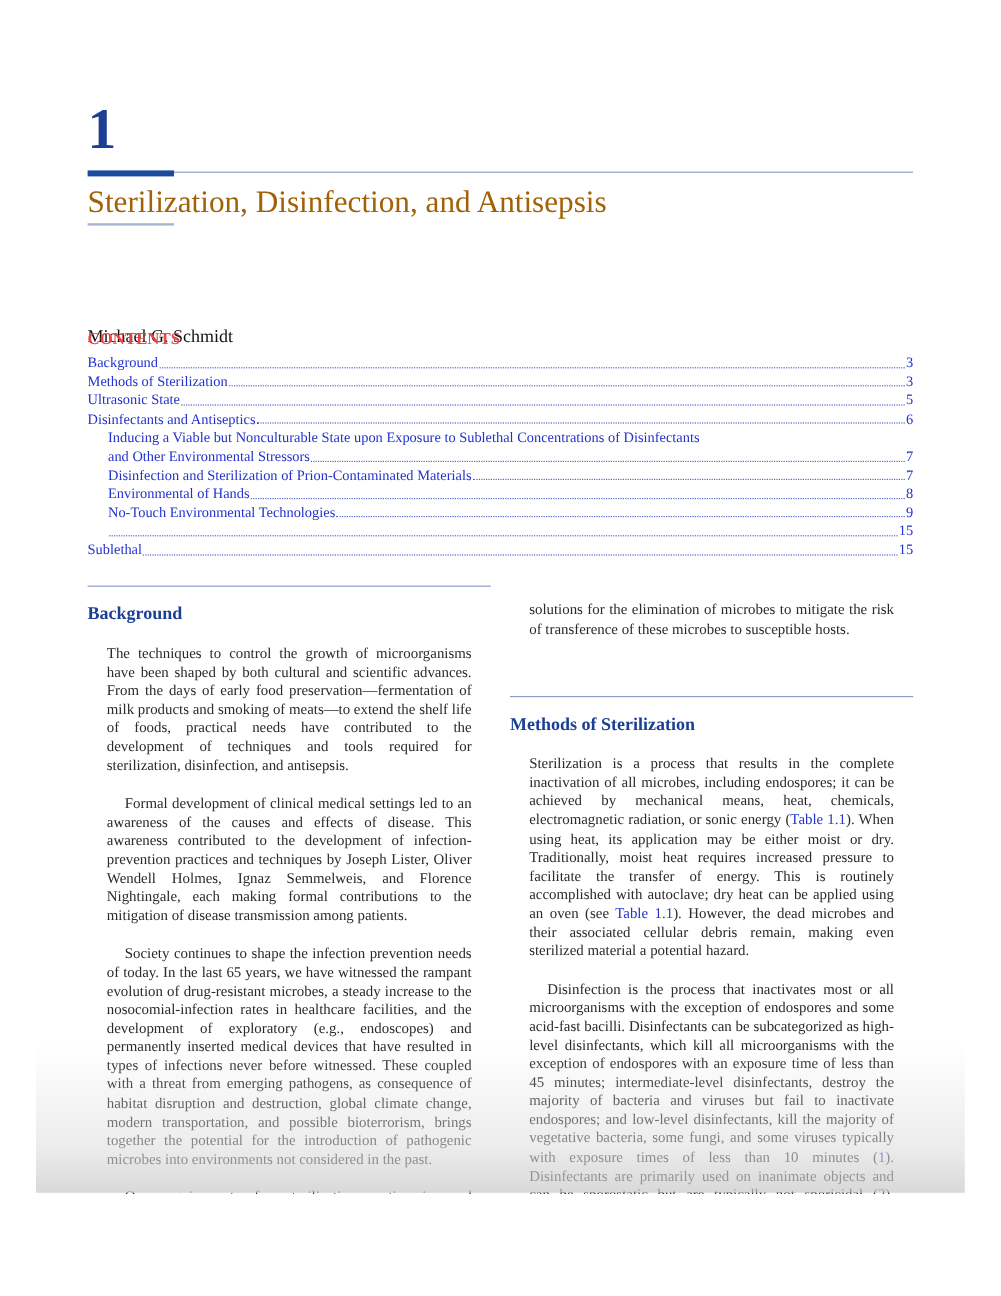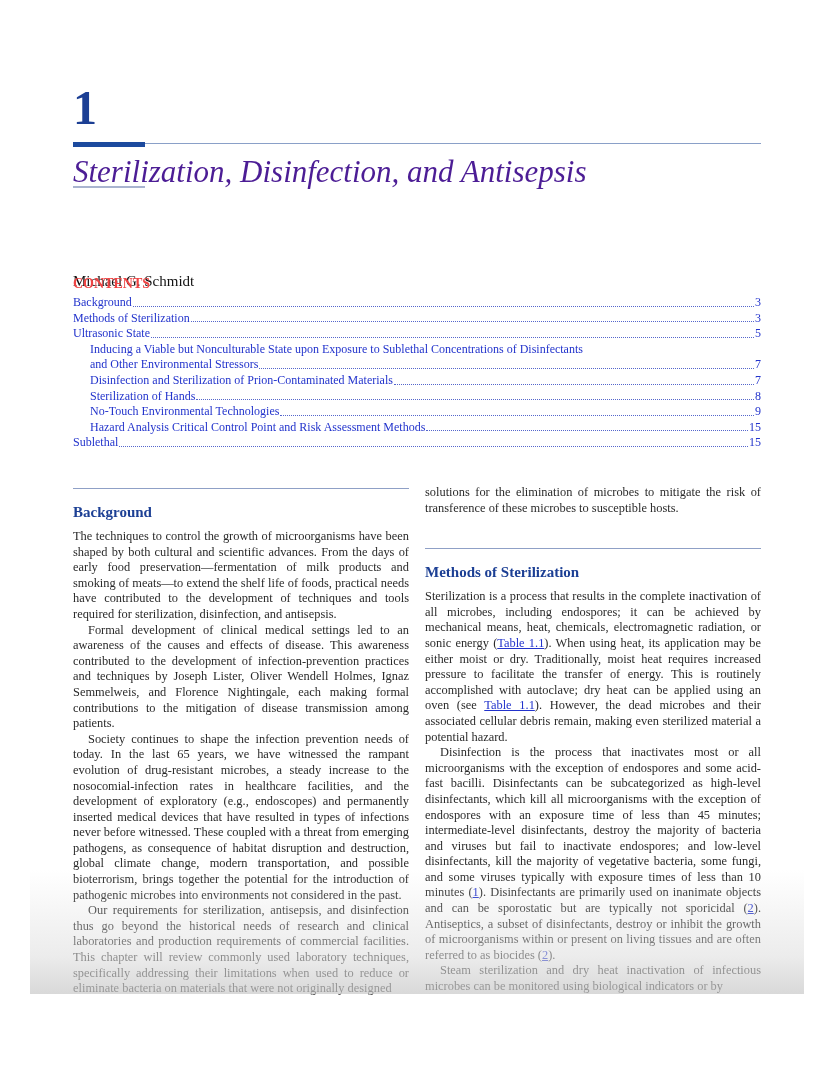--- a/index.html
+++ b/index.html
@@ -1,39 +1,39 @@
 <!DOCTYPE html>
 <html><head>
 <meta charset="utf-8">
 <style>
   html, body { margin: 0; padding: 0; background: #ffffff; }
   body { width: 834px; height: 1080px; position: relative; overflow: hidden; font-family: "Liberation Serif", "DejaVu Serif", serif; color: #222; }
   .page { position: absolute; left: 0; top: 0; width: 834px; height: 1000px; }
   .chapter-num { position: absolute; left: 73px; top: 84px; font-size: 48px; font-weight: bold; color: #1c3f94; line-height: 1; }
   .rule-thick { position: absolute; left: 73px; top: 142px; width: 72px; height: 5px; background: #1c4a9e; }
   .rule-thin { position: absolute; left: 145px; top: 143px; width: 616px; height: 1px; background: #8aa0c8; }
-  .chapter-title { position: absolute; left: 73px; top: 154px; font-size: 31px; font-style: italic; color: #4c1d95; white-space: nowrap; }
+  .chapter-title { position: absolute; left: 73px; top: 154px; font-size: 26px; color: #a16207; white-space: nowrap; }
   .title-under { position: absolute; left: 73px; top: 186px; width: 72px; height: 2px; background: #a9b4cf; }
   .author { position: absolute; left: 73px; top: 233px; font-size: 15px; font-weight: normal; color: #111; margin-top: 40px; }
   .contents-h { position: absolute; left: 73px; top: 276px; font-size: 14px; font-weight: bold; color: #ef4444; }
   .toc { position: absolute; left: 73px; top: 295px; width: 688px; font-size: 12px; color: #2233cc; }
   .toc-row { display: flex; align-items: flex-end; height: 15.6px; line-height: 15.6px; }
   .toc-row.sub { padding-left: 17px; }
   .toc-row .lbl { white-space: nowrap; }
   .toc-row .dots { flex: 1; border-bottom: 1px dotted #5566cc; margin: 0 1px 4px 1px; height: 0; }
   .toc-row .pg { white-space: nowrap; }
   .toc-row.nodots .dots { border-bottom: none; }
   .col { position: absolute; width: 336px; font-size: 12.4px; line-height: 15.6px; text-align: justify; color: #2a2a2a; }
   .col-left { left: 73px; top: 488px; }
   .col-right { left: 425px; top: 485px; }
   .sec-rule { height: 1px; background: #8fa0c6; margin-bottom: 14px; }
   .sec-head { font-size: 15px; font-weight: bold; color: #1c3f94; margin: 0 0 8px 0; line-height: 18px; }
-  .col p { margin: 0; text-indent: 0; }
+  .col p { margin: 16px; text-indent: 0; }
   .col p.ind { text-indent: 15px; }
-  .ref { color: #2233cc; text-decoration: underline; }
+  .ref { color: #2233cc; }
   .spacer { height: 32px; }
   .shade { position: absolute; left: 30px; top: 870px; width: 774px; height: 124px;
            background: linear-gradient(to bottom, rgba(255,255,255,0) 0%, rgba(220,220,220,0.55) 70%, rgba(200,200,200,0.7) 100%); pointer-events: none; }
   .footer { position: absolute; left: 0; top: 995px; width: 834px; height: 85px; background: #fff; }
 </style>
 </head>
 <body>
 
 <div class="page">
   <div class="chapter-num">1</div>
@@ -53,47 +53,51 @@
       <div class="toc-row">
         <span class="lbl">Methods of Sterilization</span>
         <span class="dots"></span>
         <span class="pg">3</span>
       </div>
       <div class="toc-row">
         <span class="lbl">Ultrasonic State</span>
         <span class="dots"></span>
         <span class="pg">5</span>
       </div>
+      <div class="toc-row">
+        <span class="lbl">Disinfectants and Antiseptics</span>
+        <span class="dots"></span>
+        <span class="pg">6</span>
+      </div>
       <div class="toc-row sub nodots">
         <span class="lbl">Inducing a Viable but Nonculturable State upon Exposure to Sublethal Concentrations of Disinfectants</span>
         <span class="dots"></span>
         <span class="pg"></span>
       </div>
       <div class="toc-row sub">
         <span class="lbl">and Other Environmental Stressors</span>
         <span class="dots"></span>
         <span class="pg">7</span>
       </div>
       <div class="toc-row sub">
         <span class="lbl">Disinfection and Sterilization of Prion-Contaminated Materials</span>
         <span class="dots"></span>
         <span class="pg">7</span>
       </div>
       <div class="toc-row sub">
-        <span class="lbl">Sterilization of Hands</span>
+        <span class="lbl">Environmental of Hands</span>
         <span class="dots"></span>
         <span class="pg">8</span>
       </div>
       <div class="toc-row sub">
         <span class="lbl">No-Touch Environmental Technologies</span>
         <span class="dots"></span>
         <span class="pg">9</span>
       </div>
       <div class="toc-row sub">
-        <span class="lbl">Hazard Analysis Critical Control Point and Risk Assessment Methods</span>
         <span class="dots"></span>
         <span class="pg">15</span>
       </div>
       <div class="toc-row">
         <span class="lbl">Sublethal</span>
         <span class="dots"></span>
         <span class="pg">15</span>
       </div>
     </div>
 

